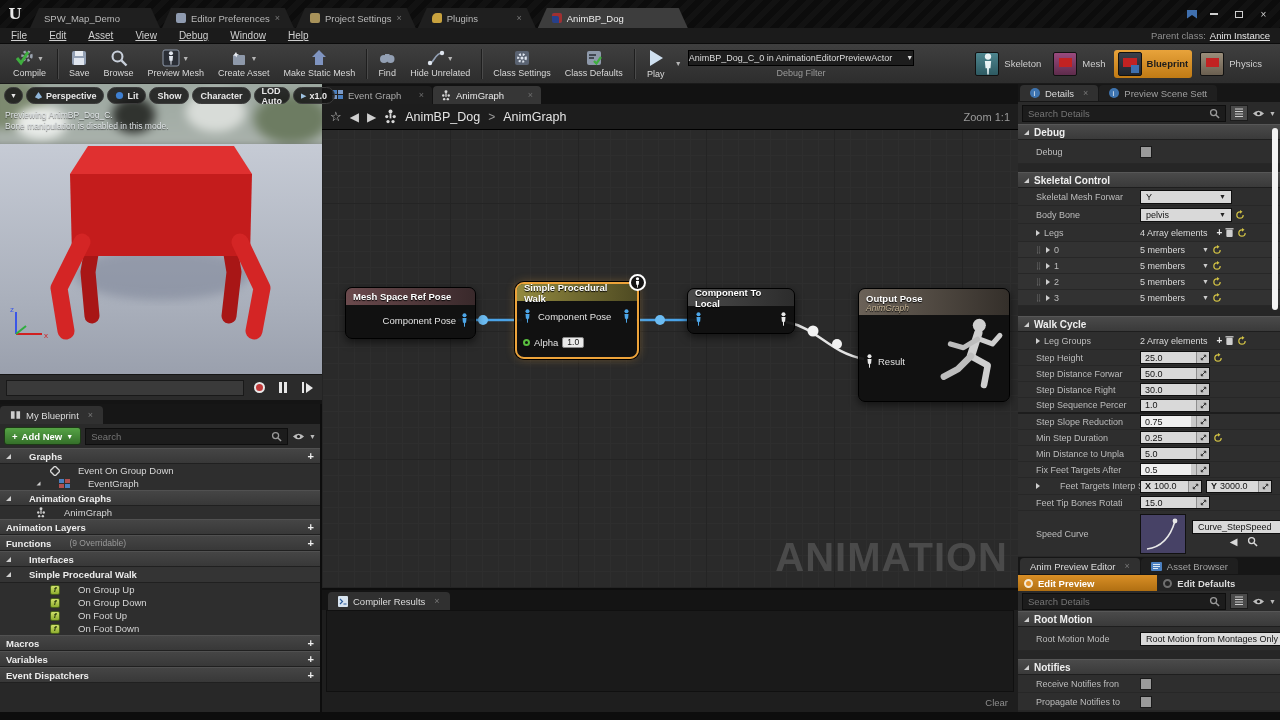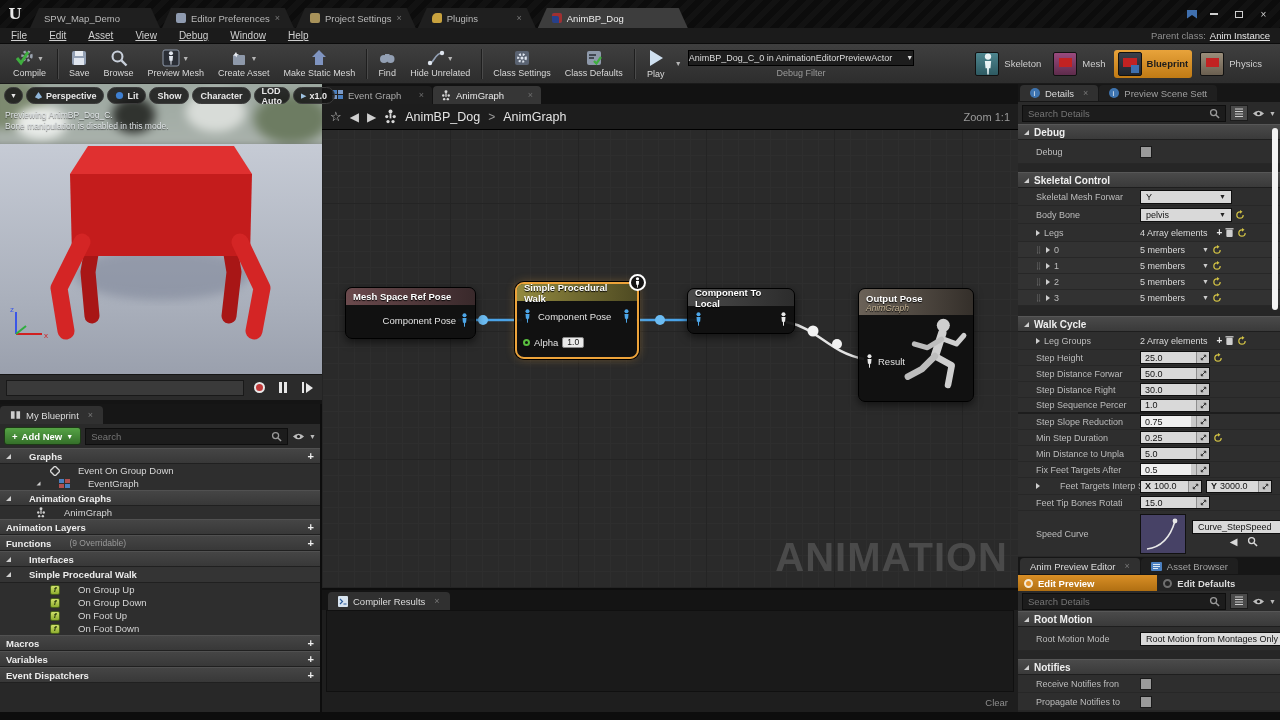--- a/index.html
+++ b/index.html
@@ -713,21 +713,21 @@
         <div class="prow" style="height:26px">
           <svg class="pin-person" viewBox="0 0 10 16" color="#4da6e8">
               <use href="#sym-person"></use>
             </svg>
           <svg class="pin-person" viewBox="0 0 10 16" color="#e8e8e8" style="margin-left:auto">
               <use href="#sym-person"></use>
             </svg>
         </div>
       </div>
 
-      <div class="node" style="left:536px;top:158px;width:116px;height:114px">
+      <div class="node" style="left:536px;top:158px;width:152px;height:114px">
         <div class="nhead h-out">
           <span>Output Pose</span>
           <span class="sub">AnimGraph</span>
         </div>
         <svg width="74" height="84" viewBox="0 0 70 90" style="position:absolute;right:2px;bottom:2px">
           <circle cx="45" cy="11" r="7" fill="#cfcfcf"></circle>
           <path d="M44 19 L36 44" stroke="#cfcfcf" stroke-width="9" stroke-linecap="round"></path>
           <path d="M43 25 L59 31 L67 22" stroke="#cfcfcf" stroke-width="5.5" fill="none" stroke-linecap="round" stroke-linejoin="round"></path>
           <path d="M43 26 L28 35 L14 31" stroke="#bdbdbd" stroke-width="5.5" fill="none" stroke-linecap="round" stroke-linejoin="round"></path>
           <path d="M36 44 L54 54 L50 75" stroke="#cfcfcf" stroke-width="7" fill="none" stroke-linecap="round" stroke-linejoin="round"></path>

